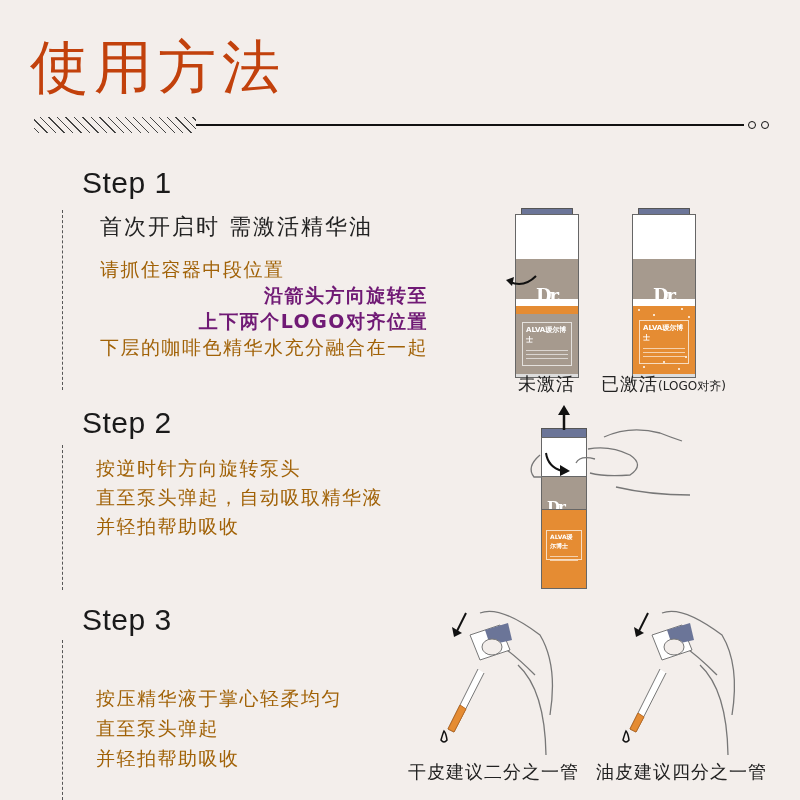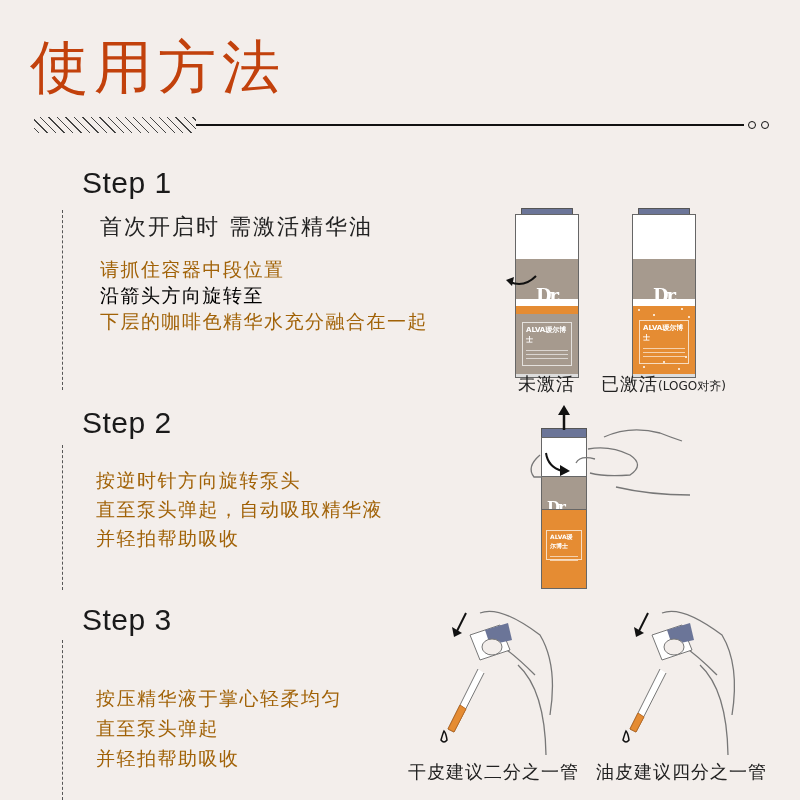--- a/index.html
+++ b/index.html
@@ -43,21 +43,21 @@
       left: 62px; width: 0;
       border-left: 1.5px dashed #555;
     }
     .line {
       font-size: 19px;
       color: #a16207;
       line-height: 26px;
       letter-spacing: 1.5px;
       white-space: nowrap;
     }
-    .line.orange { color: #000000; font-weight: normal; }
+    .line.orange { color: #701a75; font-weight: bold; text-align: right; }
     .heading-line { font-size: 22px; letter-spacing: 2px; color: #222; }
 
     
     .bottle { width: 64px; }
     .b-cap { height: 6px; background: #6b7598; margin: 0 6px; border-radius: 1px 1px 0 0; border: 1px solid #555; border-bottom: none;}
     .b-top { height: 45px; background: #fff; border: 1px solid #666; border-bottom: none; }
     .b-band { height: 40px; background: #a69a8e; border-left: 1px solid #666; border-right: 1px solid #666; position: relative; }
     .b-gap { height: 7px; background: #fff; border-left: 1px solid #666; border-right: 1px solid #666; }
     .b-body { height: 68px; border-left: 1px solid #666; border-right: 1px solid #666; position: relative; }
     .b-base { height: 4px; background: #ddd; border: 1px solid #666; border-top: none; }
@@ -80,20 +80,21 @@
 <div class="abs rule"></div>
 <div class="abs dot" style="left:748px"></div>
 <div class="abs dot" style="left:761px"></div>
 
 <div class="abs step-title" style="top:166px">Step 1</div>
 <div class="abs dash" style="top:210px;height:180px"></div>
 <div class="abs line heading-line" style="left:100px;top:214px">首次开启时 需激活精华油</div>
 <div class="abs" style="left:100px;top:256px">
   <div class="line">请抓住容器中段位置</div>
   <div class="line orange">沿箭头方向旋转至</div>
+  <div class="line orange">上下两个LOGO对齐位置</div>
   <div class="line">下层的咖啡色精华水充分融合在一起</div>
 </div>
 
 <div class="abs bottle" style="left:515px;top:208px">
   <div class="b-cap"></div>
   <div class="b-top"></div>
   <div class="b-band">
       <span class="logo-dr">Dr.</span>
     </div>
   <div class="b-gap"></div>
@@ -138,21 +139,21 @@
     </div>
   </div>
   <div class="b-base"></div>
 </div>
 <div class="abs caption" style="left:601px;top:372px">
   <span>已激活</span><small>(LOGO对齐)</small>
 </div>
 
 <div class="abs step-title" style="top:406px">Step 2</div>
 <div class="abs dash" style="top:445px;height:145px"></div>
-<div class="abs" style="left:96px;top:466px">
+<div class="abs" style="left:96px;top:454px">
   <div class="line" style="line-height:29px">按逆时针方向旋转泵头</div>
   <div class="line" style="line-height:29px">直至泵头弹起，自动吸取精华液</div>
   <div class="line" style="line-height:29px">并轻拍帮助吸收</div>
 </div>
 
 <div class="abs" style="left:541px;top:428px;width:46px;height:10px;background:#6b7598;border:1px solid #555"></div>
 <div class="abs" style="left:541px;top:437px;width:46px;height:40px;background:#fff;border:1px solid #666"></div>
 <div class="abs" style="left:541px;top:477px;width:46px;height:32px;background:#a69a8e;border-left:1px solid #666;border-right:1px solid #666">
   <span class="logo-dr" style="left:5px;top:5px;font-size:15px">Dr.</span>
 </div>

